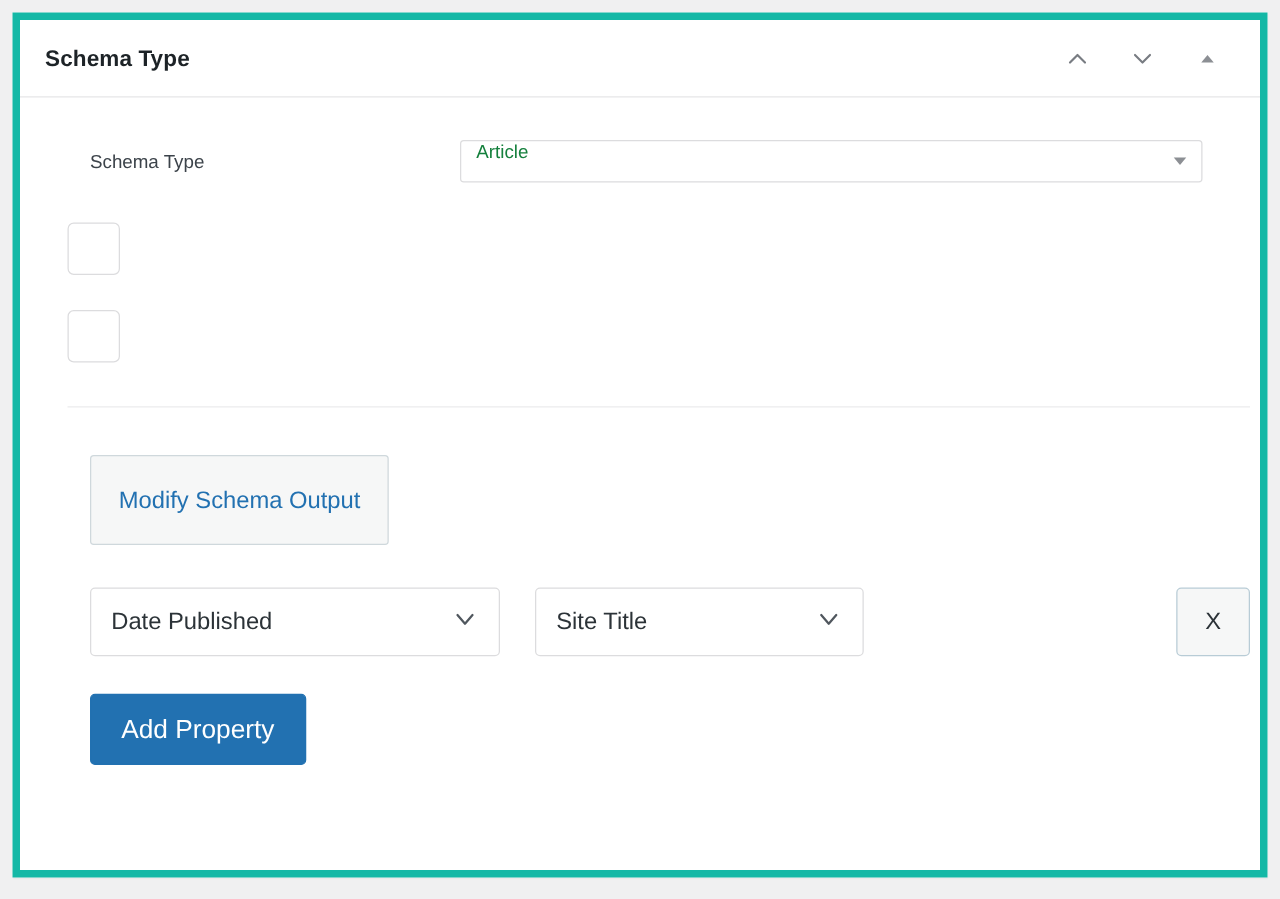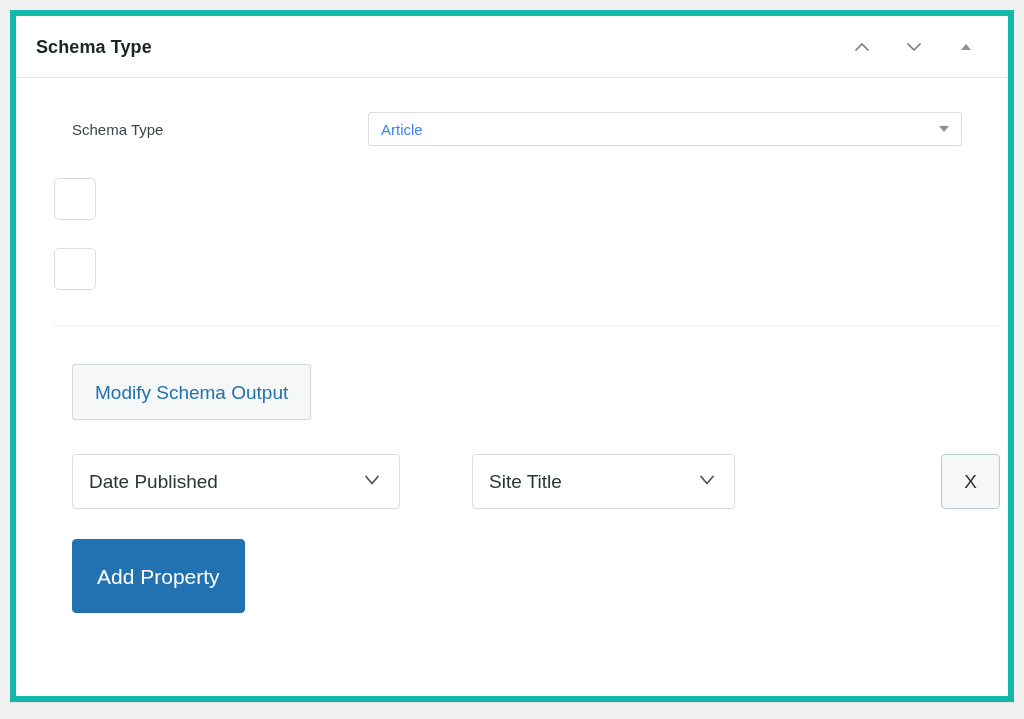--- a/index.html
+++ b/index.html
@@ -86,24 +86,23 @@
 
   
   .wp-select {
     position: relative;
     width: 594px;
     height: 34px;
     border: 1px solid #dcdcde;
     border-radius: 3px;
     background: #ffffff;
     display: flex;
-    align-items: center;
     padding: 0 30px 0 12px;
     font-size: 15px;
-    color: #3b82f6;
+    color: #15803d;
     cursor: pointer;
     box-shadow: 0 0 0 transparent;
   }
   .wp-select .caret-solid {
     position: absolute;
     right: 12px;
     top: 50%;
     transform: translateY(-50%);
     width: 0; height: 0;
     border-left: 5px solid transparent;
@@ -127,40 +126,39 @@
     height: 1px;
     background: #ececed;
     width: 946px;
   }
 
   
   .btn-secondary {
     display: inline-flex;
     align-items: center;
     justify-content: center;
-    height: 56px;
+    height: 72px;
     padding: 0 22px;
     margin: 38px 0 0 18px;
     background: #f6f7f7;
     border: 1px solid #cfd8dc;
     border-radius: 3px;
     color: #2271b1;
     font-size: 19px;
     font-family: "Liberation Sans", "DejaVu Sans", sans-serif;
     cursor: pointer;
     line-height: 1;
   }
 
   
   .prop-row {
     display: flex;
     align-items: center;
     margin: 34px 0 0 18px;
     width: 928px;
-    gap: 44px;
   }
   .prop-select {
     position: relative;
     height: 55px;
     border: 1px solid #dcdcde;
     border-radius: 4px;
     background: #ffffff;
     display: flex;
     align-items: center;
     padding: 0 46px 0 16px;
@@ -193,21 +191,21 @@
     display: flex;
     align-items: center;
     justify-content: center;
   }
 
   
   .btn-primary {
     display: inline-flex;
     align-items: center;
     justify-content: center;
-    height: 74px;
+    height: 57px;
     padding: 0 24px;
     margin: 30px 12px 0 18px;
     background: #2271b1;
     border: 1px solid #2271b1;
     border-radius: 4px;
     color: #ffffff;
     font-size: 21px;
     font-family: "Liberation Sans", "DejaVu Sans", sans-serif;
     cursor: pointer;
     line-height: 1;

